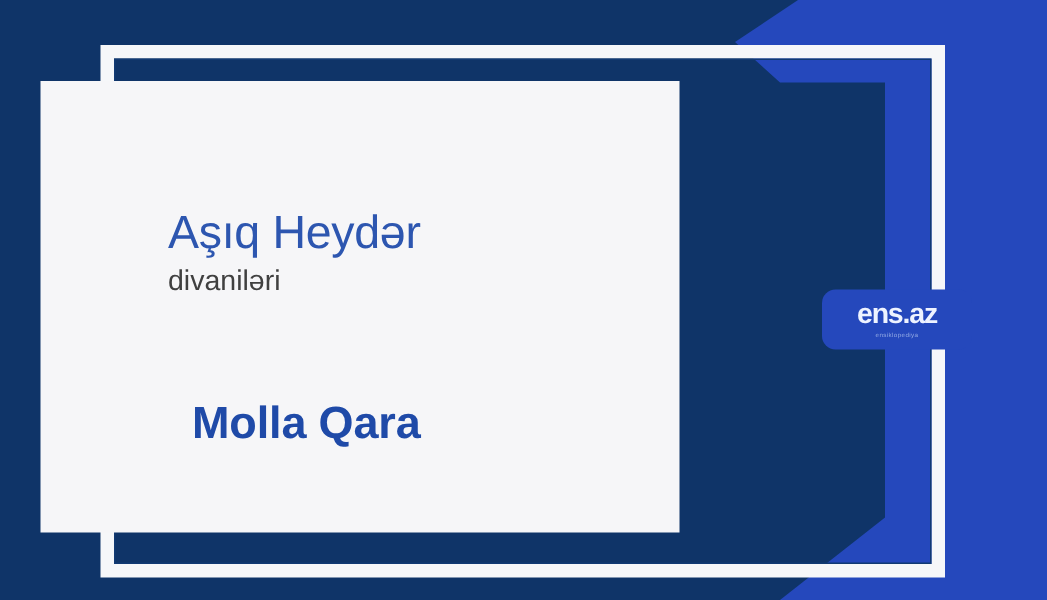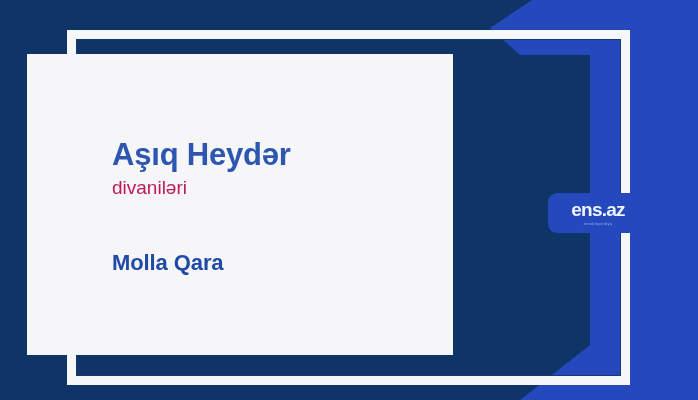--- a/index.html
+++ b/index.html
@@ -79,46 +79,46 @@
 
   .title-block {
     position: absolute;
     top: 85px;
     left: 0;
     width: 100%;
   }
 
   .title {
     font-size: 31px;
-    font-weight: bold;
+    font-weight: normal;
     color: #2d56b0;
     letter-spacing: -0.2px;
     line-height: 1.05;
     margin: 0;
     white-space: nowrap;
   }
 
   .subtitle {
     font-size: 19px;
     font-weight: normal;
-    color: #be185d;
+    color: #404040;
     margin: 6px 0 0 0;
     line-height: 1.1;
     white-space: nowrap;
   }
 
   .secondary-title {
     position: absolute;
     top: 196px;
     left: 0;
-    font-size: 22px;
+    font-size: 30px;
     font-weight: bold;
     color: #1f4aa8;
     letter-spacing: -0.1px;
-    margin: 0;
+    margin: 16px;
     white-space: nowrap;
   }
 
   
   .logo-badge {
     position: absolute;
     left: 548px;
     top: 193px;
     width: 100px;
     height: 40px;

